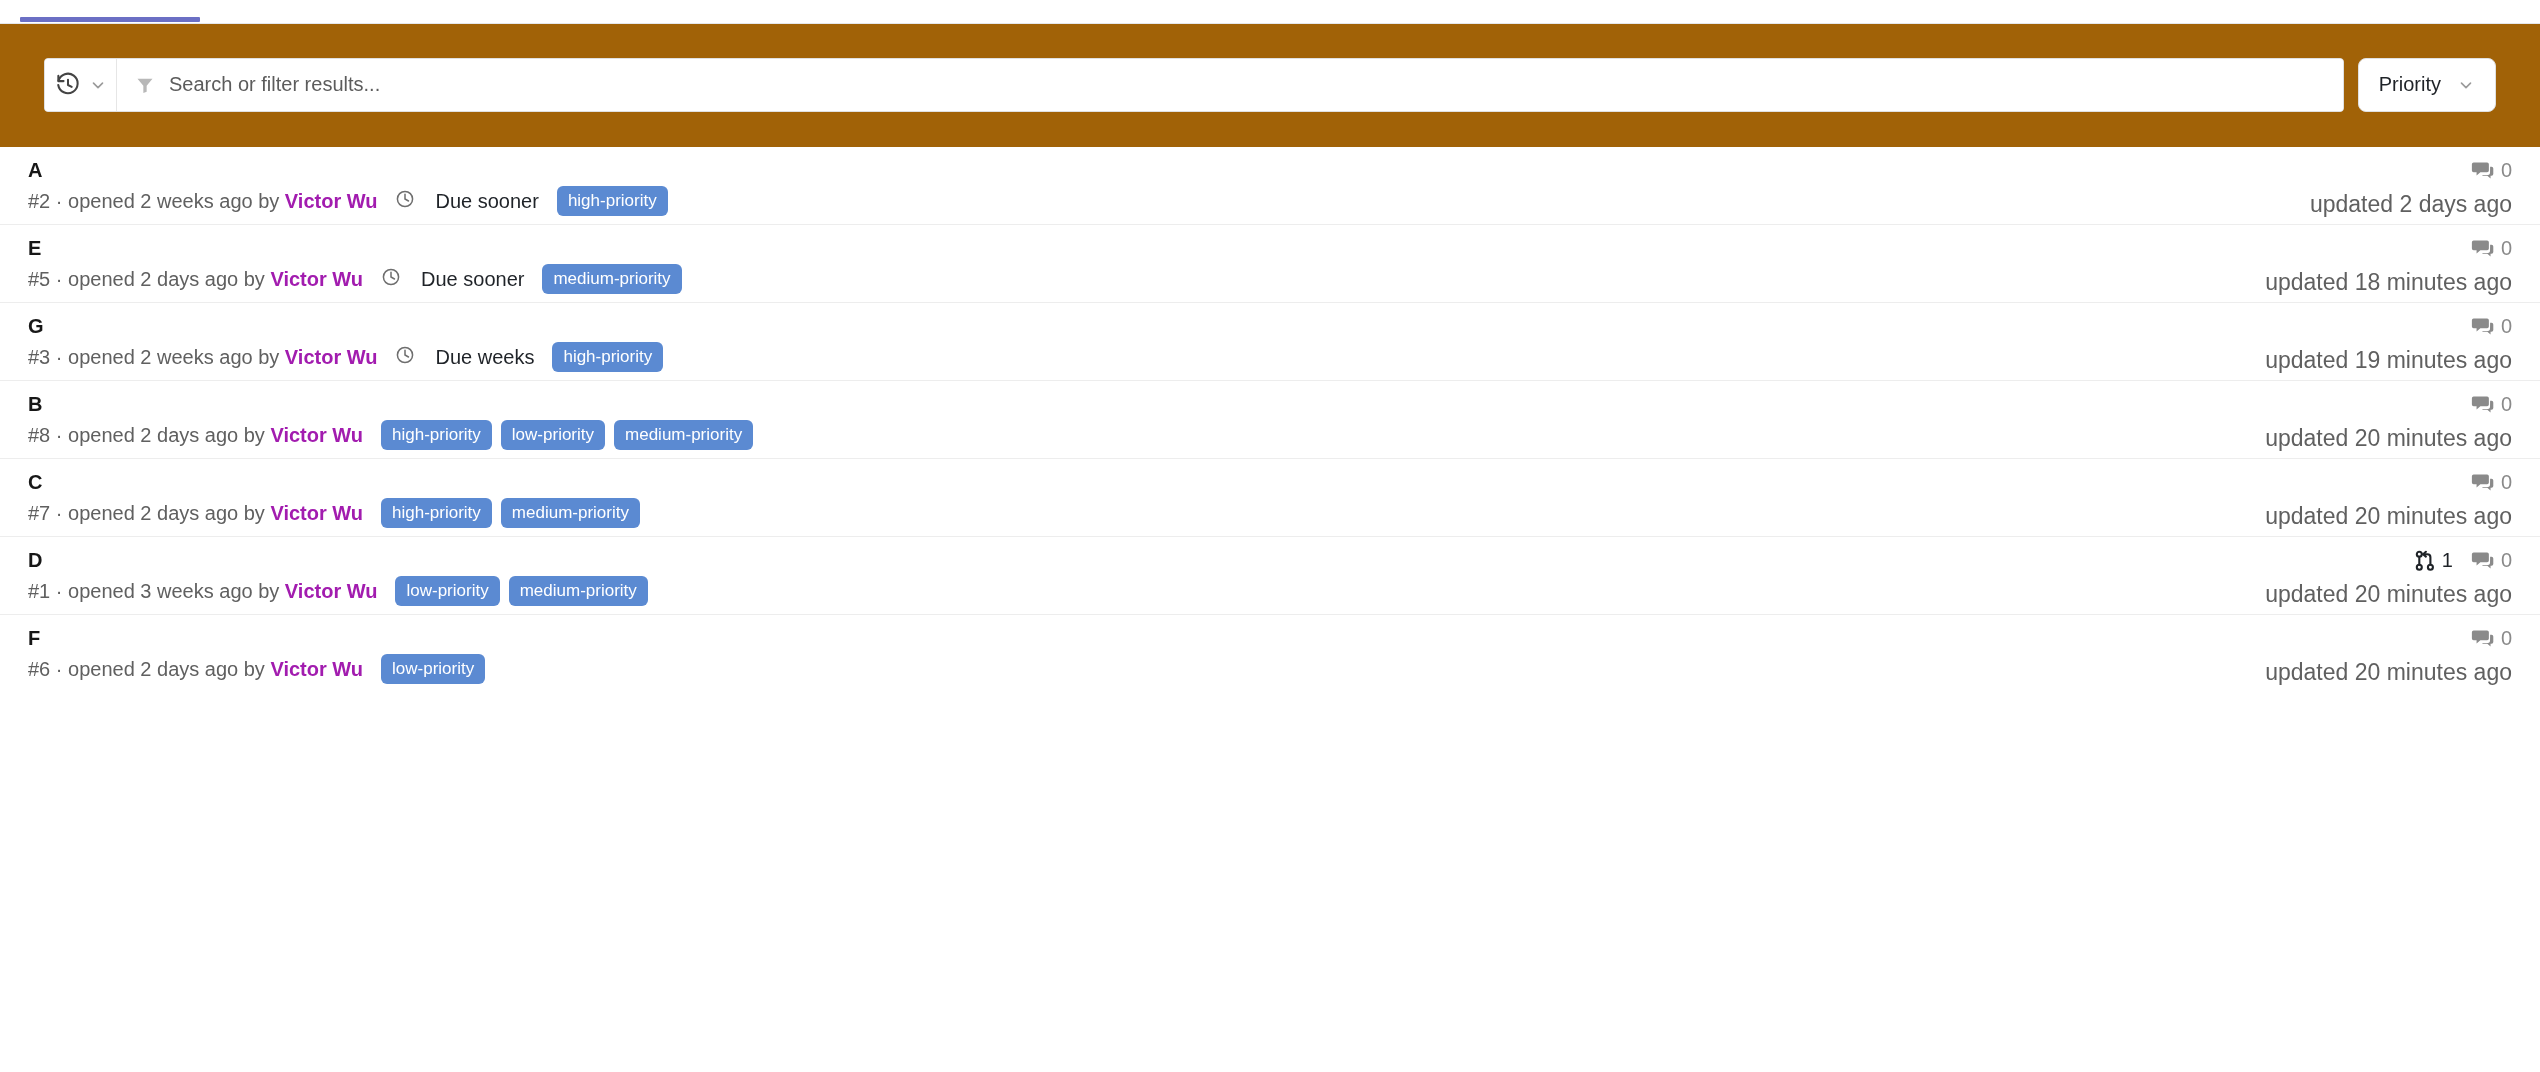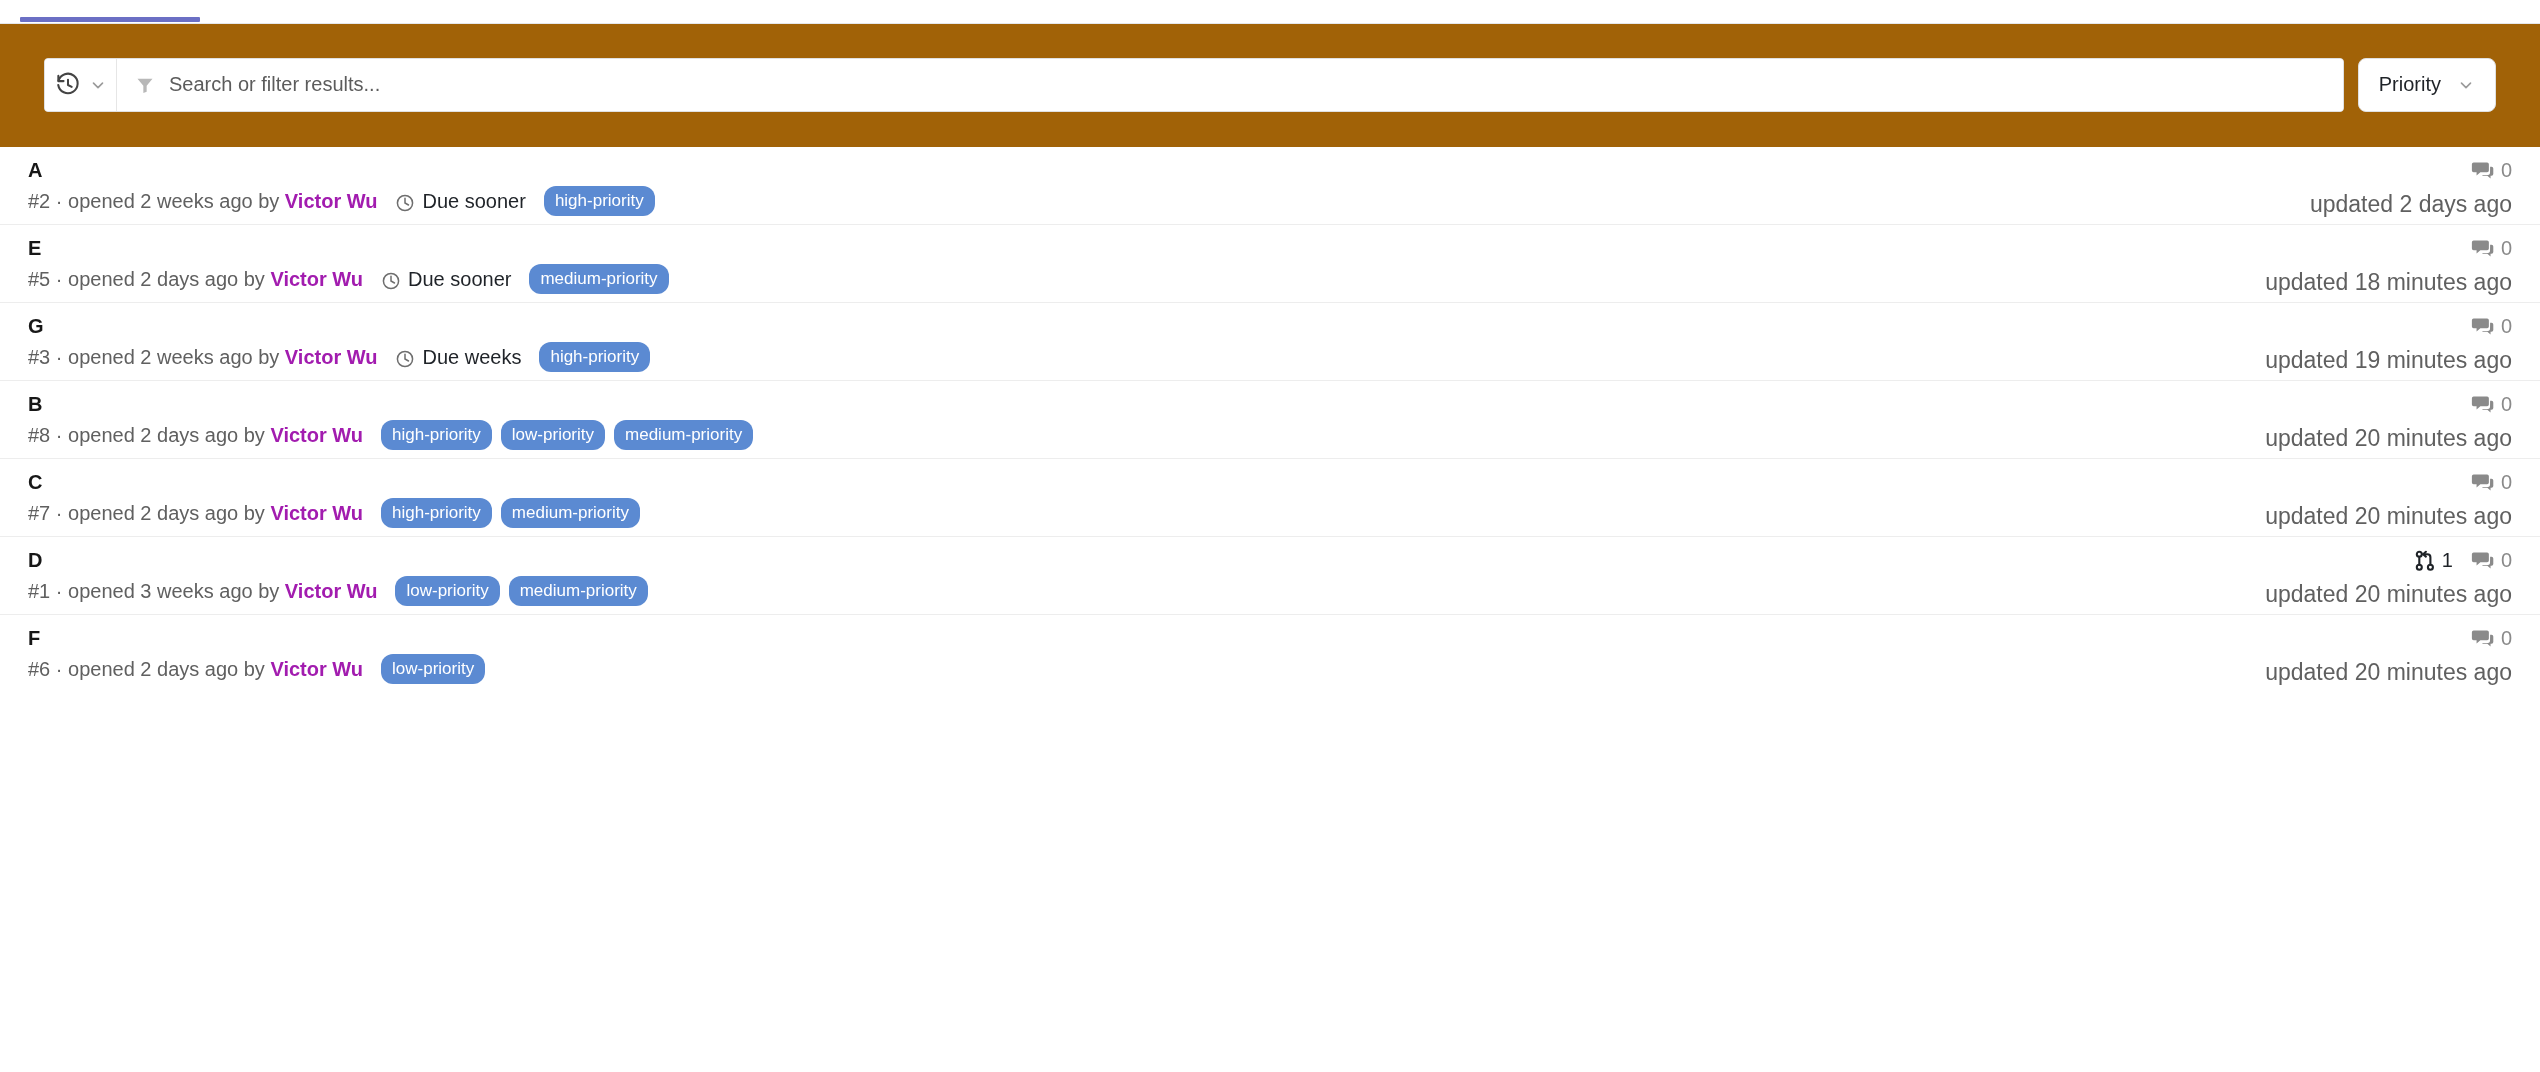--- a/index.html
+++ b/index.html
@@ -142,37 +142,37 @@
     font-size: 20px;
     color: #606060;
     line-height: 1.2;
     white-space: nowrap;
   }
   .meta-text { color: #606060; }
   .meta-author { color: #a21caf; font-weight: bold; }
 
   .due-wrap {
     display: inline-flex;
-    align-items: flex-end;
-    gap: 7px;
+    align-items: flex-start;
+    gap: 20px;
     margin-left: 18px;
     color: #1f2328;
   }
   .due-text { color: #1f2328; }
 
   .labels { display: inline-flex; align-items: center; gap: 9px; margin-left: 18px; }
   .label-pill {
     display: inline-flex;
     align-items: center;
     background: #5b8ad2;
     color: #ffffff;
     font-size: 17px;
     line-height: 1;
     padding: 6px 11px 7px 11px;
-    border-radius: 12px;
+    border-radius: 6px;
     white-space: nowrap;
   }
 
   .issue-right {
     display: flex;
     flex-direction: column;
     align-items: flex-end;
     gap: 9px;
     flex: 0 0 auto;
     padding-left: 24px;

